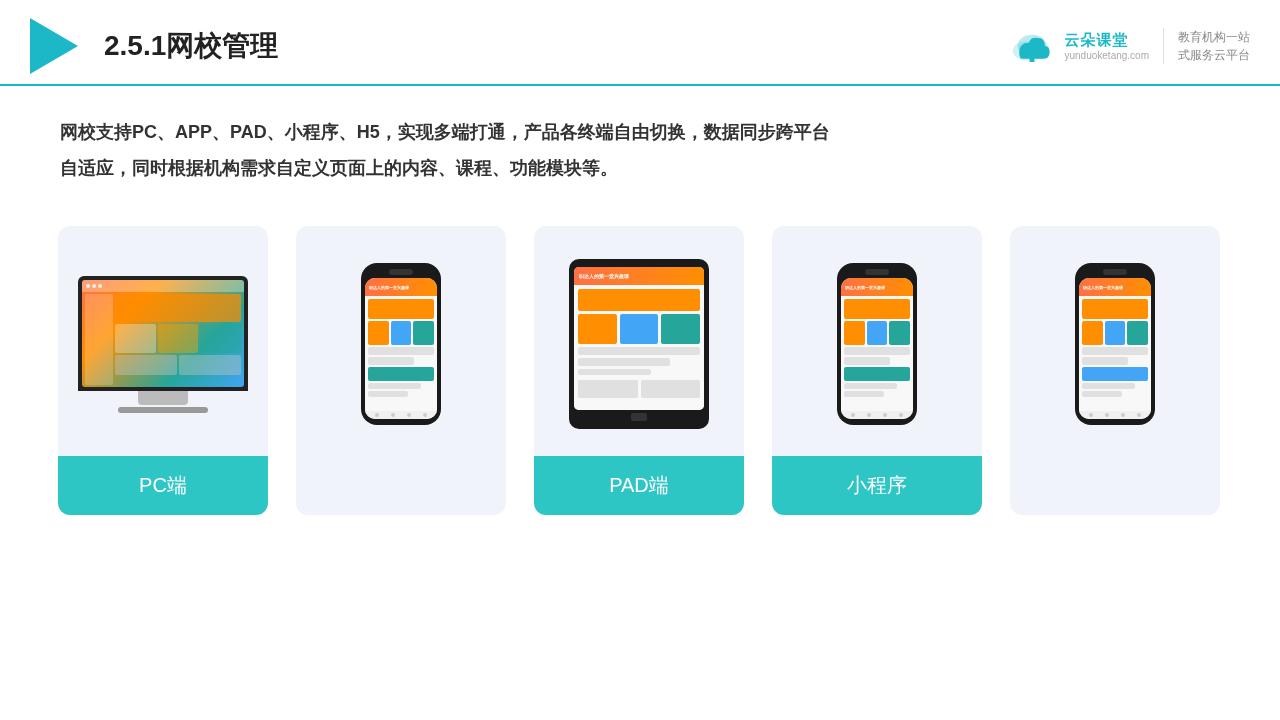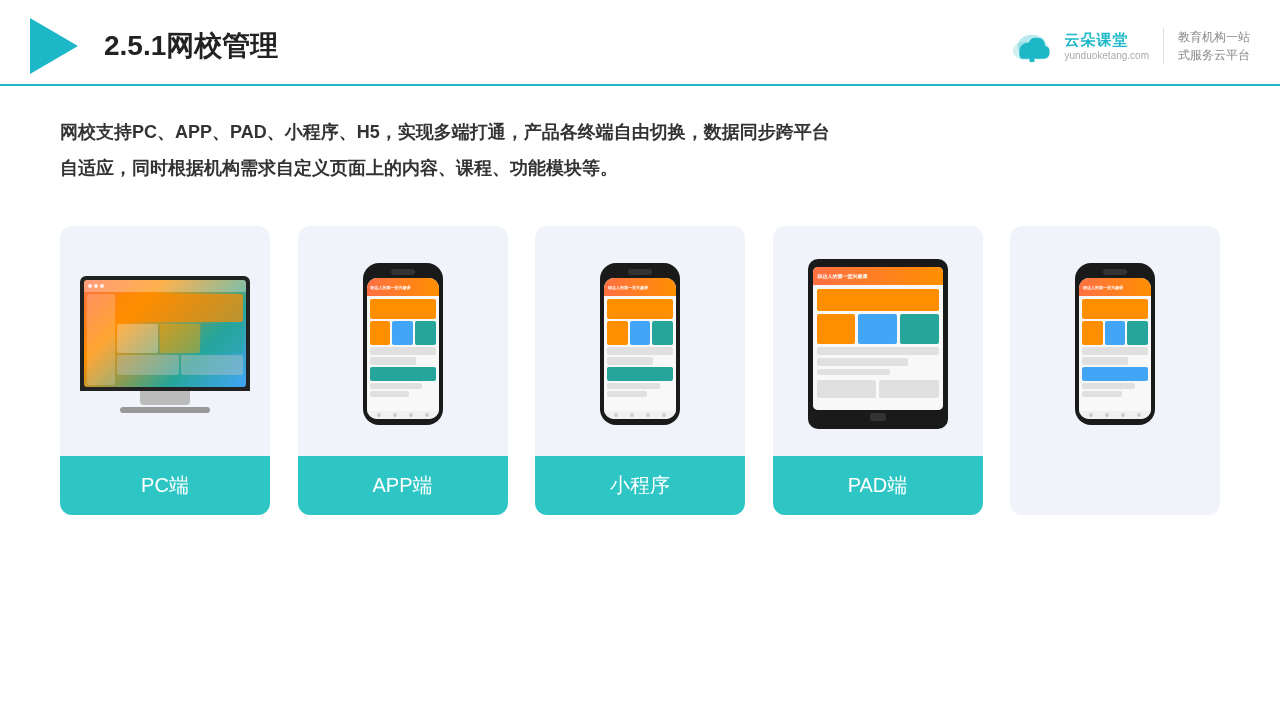--- a/index.html
+++ b/index.html
@@ -80,23 +80,23 @@
       font-size: 18px;
       color: #333;
       line-height: 2;
       max-width: 900px;
       font-weight: bold;
     }
 
     
     .cards-container {
       display: flex;
-      gap: 2px;
+      gap: 28px;
       padding: 30px 60px 20px 60px;
-      justify-content: space-between;
+      justify-content: flex-end;
     }
 
     .card {
       background: #f0f4fa;
       border-radius: 12px;
       width: 210px;
       display: flex;
       flex-direction: column;
       align-items: center;
       overflow: hidden;
@@ -403,56 +403,20 @@
             <div class="phone-bottom-bar">
               <div class="phone-dot"></div>
               <div class="phone-dot"></div>
               <div class="phone-dot"></div>
               <div class="phone-dot"></div>
             </div>
           </div>
         </div>
       </div>
     </div>
-    <div class="card-label">APP端</div>
-  </div>
-
-  <div class="card">
-    <div class="card-image-area">
-      <div class="phone-mockup">
-        <div class="phone-outer">
-          <div class="phone-notch"></div>
-          <div class="phone-screen">
-            <div class="phone-screen-header">
-              <span class="phone-screen-header-text">职达人的第一堂兴趣课</span>
-            </div>
-            <div class="phone-screen-body">
-              <div class="phone-row orange" style="height:20px;"></div>
-              <div class="phone-cards-row">
-                <div class="phone-card-mini color1"></div>
-                <div class="phone-card-mini color2"></div>
-                <div class="phone-card-mini color3"></div>
-              </div>
-              <div class="phone-row" style="height:8px;"></div>
-              <div class="phone-row" style="height:8px;width:70%;"></div>
-              <div class="phone-row teal" style="height:14px;"></div>
-              <div class="phone-row" style="height:6px;width:80%;"></div>
-              <div class="phone-row" style="height:6px;width:60%;"></div>
-            </div>
-            <div class="phone-bottom-bar">
-              <div class="phone-dot"></div>
-              <div class="phone-dot"></div>
-              <div class="phone-dot"></div>
-              <div class="phone-dot"></div>
-            </div>
-          </div>
-        </div>
-      </div>
-    </div>
-    <div class="card-label">小程序</div>
   </div>
 
   <div class="card">
     <div class="card-image-area">
       <div class="tablet-mockup">
         <div class="tablet-outer">
           <div class="tablet-screen">
             <div class="tablet-screen-header">
               <span style="font-size:5px;color:#fff;font-weight:bold;">职达人的第一堂兴趣课</span>
             </div>
@@ -490,20 +454,55 @@
             </div>
             <div class="phone-screen-body">
               <div class="phone-row orange" style="height:20px;"></div>
               <div class="phone-cards-row">
                 <div class="phone-card-mini color1"></div>
                 <div class="phone-card-mini color2"></div>
                 <div class="phone-card-mini color3"></div>
               </div>
               <div class="phone-row" style="height:8px;"></div>
               <div class="phone-row" style="height:8px;width:70%;"></div>
+              <div class="phone-row teal" style="height:14px;"></div>
+              <div class="phone-row" style="height:6px;width:80%;"></div>
+              <div class="phone-row" style="height:6px;width:60%;"></div>
+            </div>
+            <div class="phone-bottom-bar">
+              <div class="phone-dot"></div>
+              <div class="phone-dot"></div>
+              <div class="phone-dot"></div>
+              <div class="phone-dot"></div>
+            </div>
+          </div>
+        </div>
+      </div>
+    </div>
+    <div class="card-label">小程序</div>
+  </div>
+
+  <div class="card">
+    <div class="card-image-area">
+      <div class="phone-mockup">
+        <div class="phone-outer">
+          <div class="phone-notch"></div>
+          <div class="phone-screen">
+            <div class="phone-screen-header">
+              <span class="phone-screen-header-text">职达人的第一堂兴趣课</span>
+            </div>
+            <div class="phone-screen-body">
+              <div class="phone-row orange" style="height:20px;"></div>
+              <div class="phone-cards-row">
+                <div class="phone-card-mini color1"></div>
+                <div class="phone-card-mini color2"></div>
+                <div class="phone-card-mini color3"></div>
+              </div>
+              <div class="phone-row" style="height:8px;"></div>
+              <div class="phone-row" style="height:8px;width:70%;"></div>
               <div class="phone-row blue" style="height:14px;"></div>
               <div class="phone-row" style="height:6px;width:80%;"></div>
               <div class="phone-row" style="height:6px;width:60%;"></div>
             </div>
             <div class="phone-bottom-bar">
               <div class="phone-dot"></div>
               <div class="phone-dot"></div>
               <div class="phone-dot"></div>
               <div class="phone-dot"></div>
             </div>

